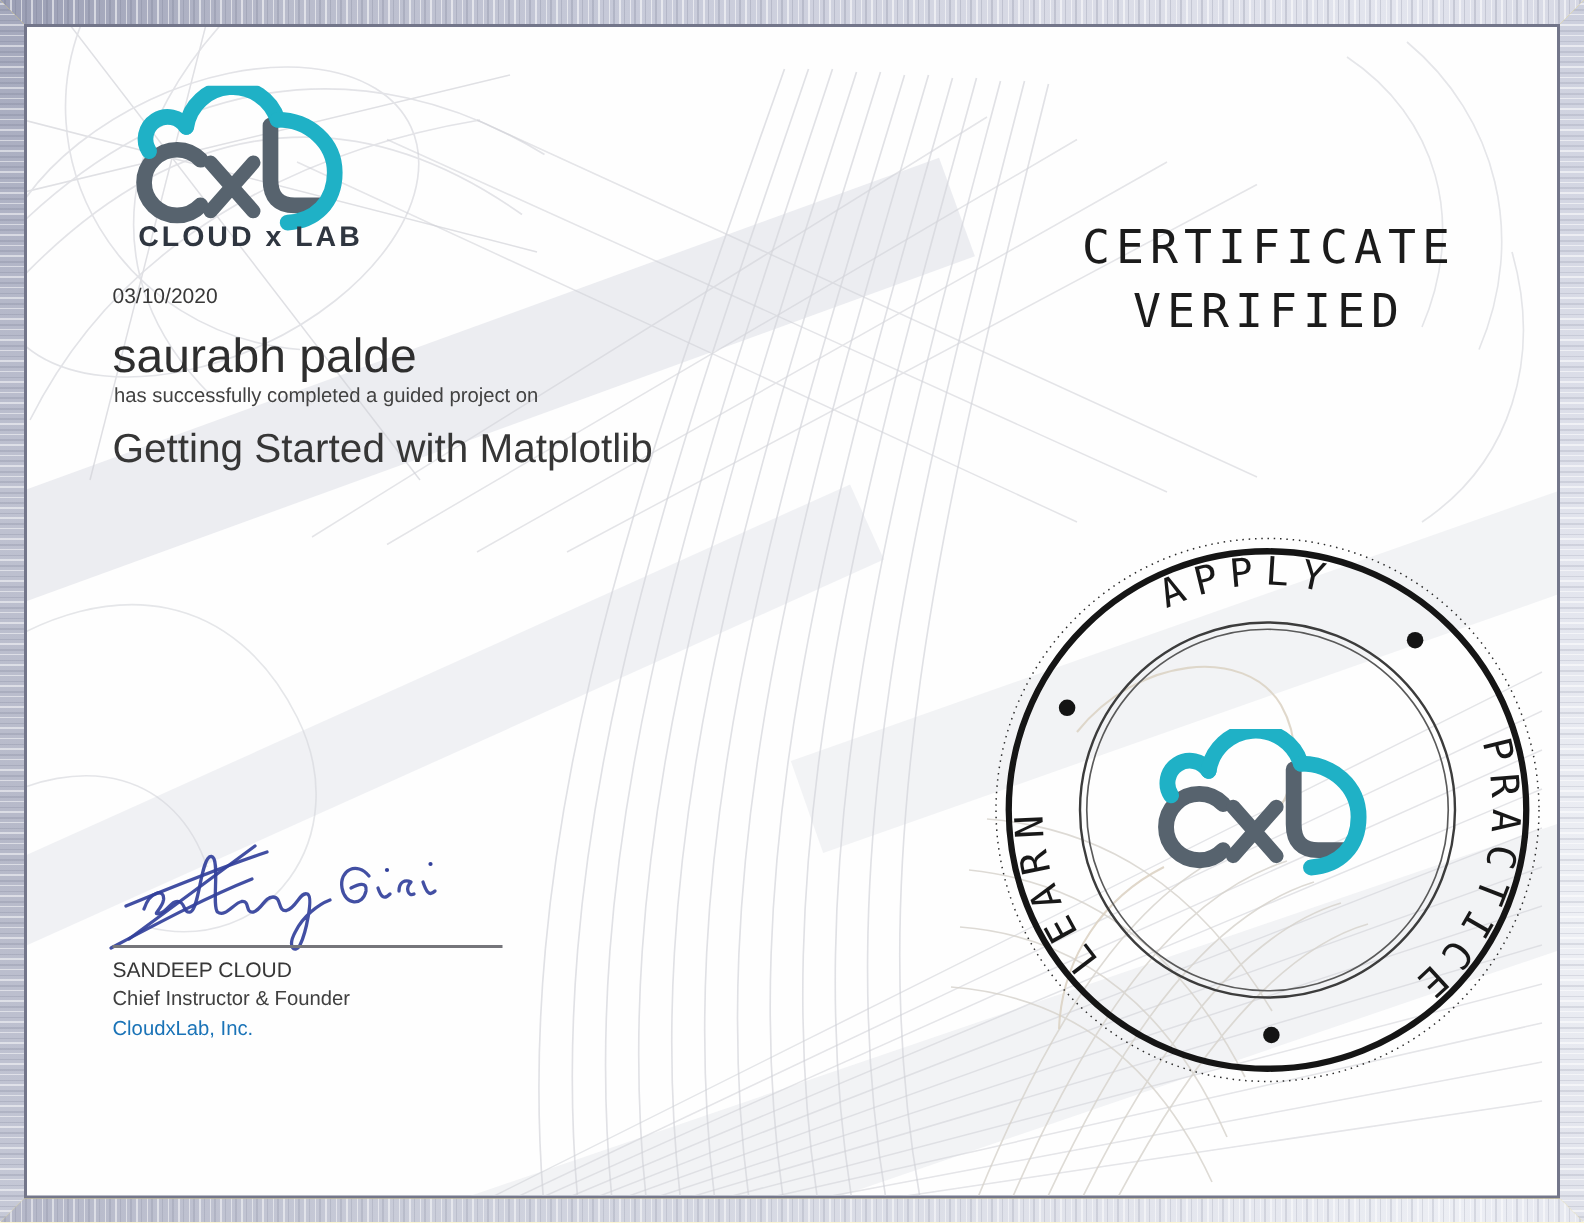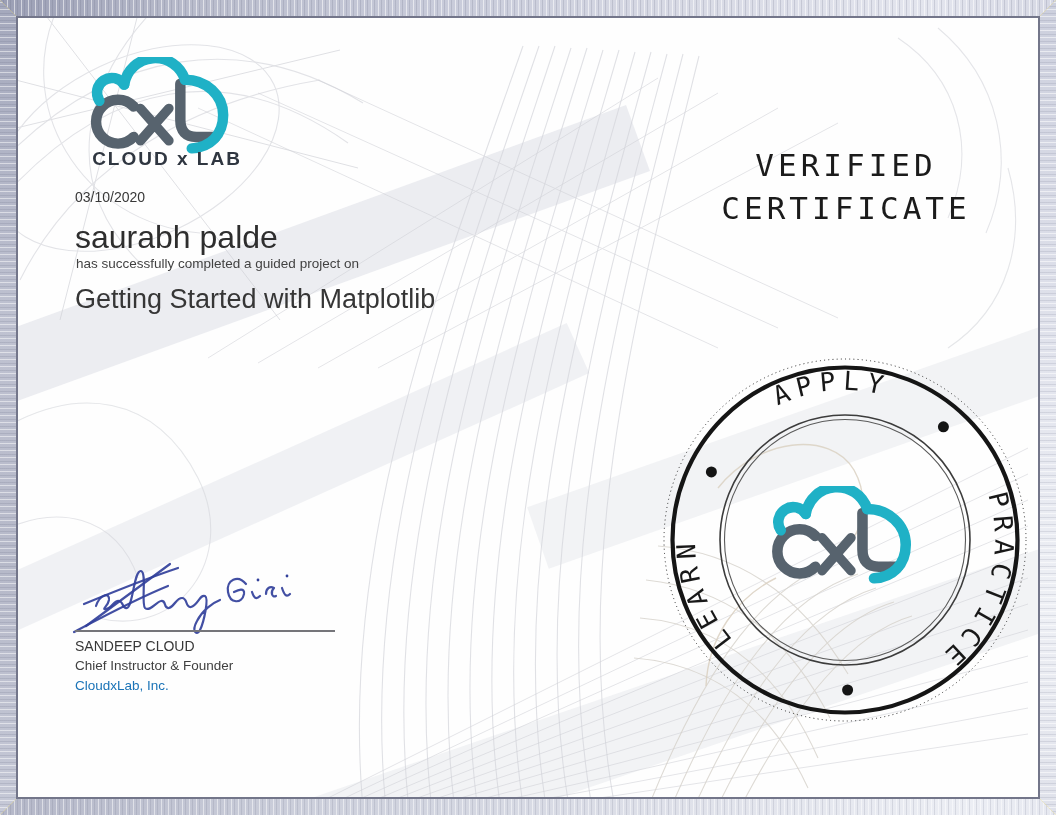--- a/index.html
+++ b/index.html
@@ -171,22 +171,22 @@
     <use href="#cxl"></use>
   </svg>
   <div class="wordmark content">CLOUD x LAB</div>
 
   <div class="issue-date content">03/10/2020</div>
   <div class="recipient content">saurabh palde</div>
   <div class="completion content">has successfully completed a guided project on</div>
   <div class="course content">Getting Started with Matplotlib</div>
 
   <div class="verified content">
+    <div>CERTIFICATE</div>
     <div>VERIFIED</div>
-    <div>CERTIFICATE</div>
   </div>
 
   <svg class="seal-svg" width="380" height="380" viewBox="0 0 380 380">
     <circle cx="190" cy="190" r="181" fill="none" stroke="#2b2b2b" stroke-width="1" stroke-dasharray="1 3.2"></circle>
     <circle cx="190" cy="190" r="172.5" fill="none" stroke="#151515" stroke-width="4.2"></circle>
     <circle cx="190" cy="190" r="125" fill="none" stroke="#3c3c3c" stroke-width="1.6"></circle>
     <circle cx="190" cy="190" r="120.5" fill="none" stroke="#5a5a5a" stroke-width="1.1"></circle>
     <path id="sealRing" fill="none" stroke="none" d="M 190,340 A 150,150 0 0 1 40,190 A 150,150 0 0 1 340,190 A 150,150 0 0 1 190,340"></path>
     <text class="seal-text" letter-spacing="7" text-anchor="middle">
       <textPath href="#sealRing" startOffset="48.6%">APPLY</textPath>

